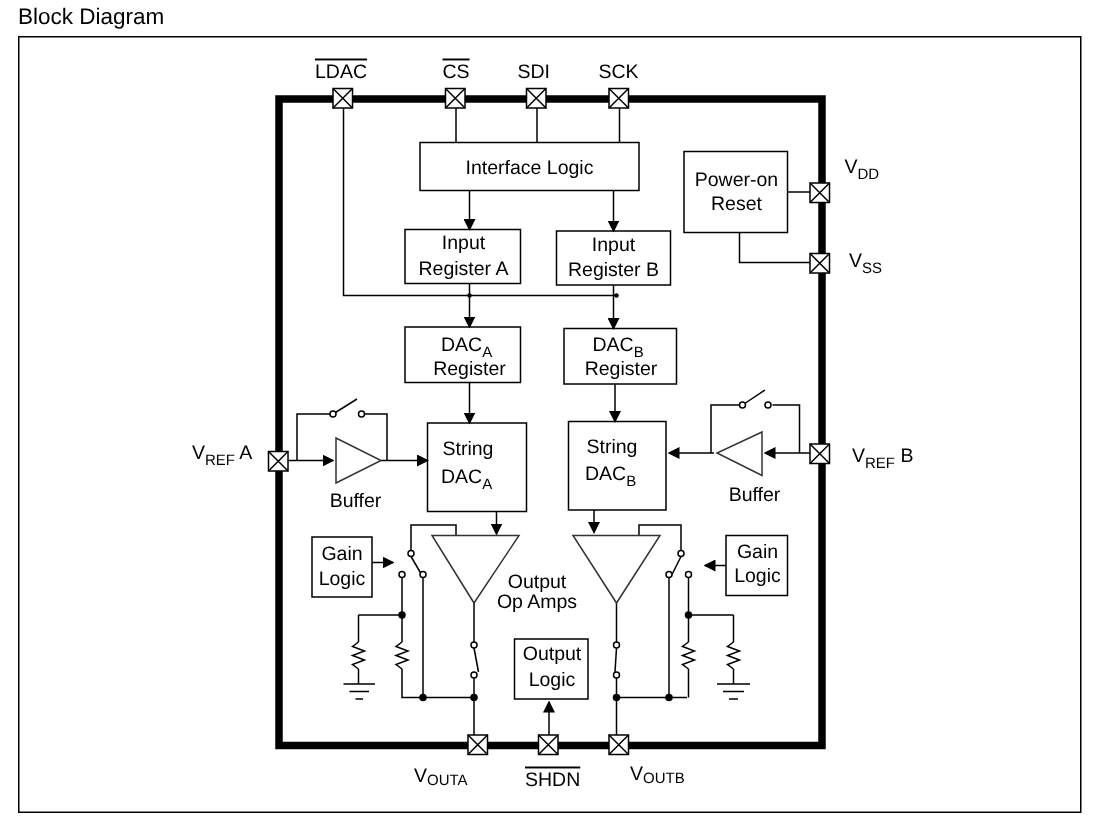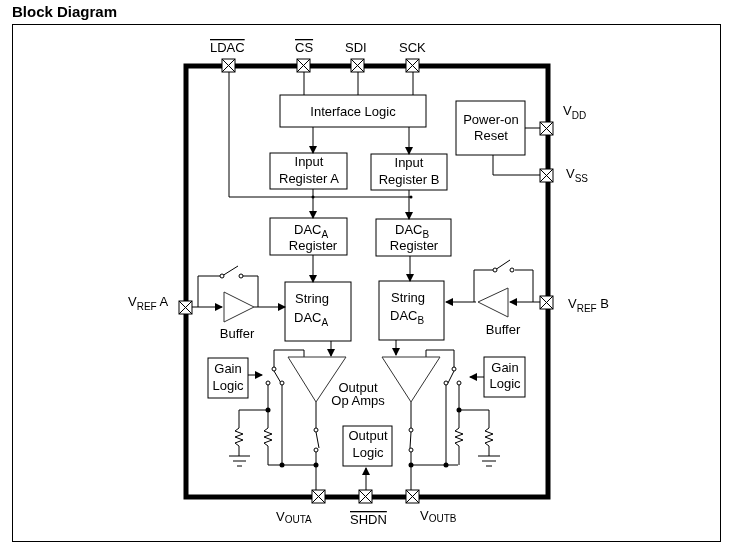--- a/index.html
+++ b/index.html
@@ -1,18 +1,18 @@
 <!DOCTYPE html>
 <html><head>
 <meta charset="utf-8">
 <style>
   html, body { margin: 0; padding: 0; background: #ffffff; }
   body { width: 731px; height: 550px; position: relative; overflow: hidden;
          font-family: "Liberation Sans", sans-serif; color: #000; }
-  #heading { position: absolute; left: 12px; top: 3px; font-weight: bold; font-size: 15px; }
+  #heading { position: absolute; left: 12px; top: 3px; font-weight: normal; font-size: 15px; }
   #frame { position: absolute; left: 12px; top: 24px; width: 709px; height: 518px;
            border: 1px solid #000; box-sizing: border-box; }
   svg { position: absolute; left: 0; top: 0; }
   svg text { font-family: "Liberation Sans", sans-serif; fill: #000; }
   .pinlbl { font-size: 13px; }
   .blk { font-size: 13px; }
   .sub { font-size: 10px; }
 </style>
 </head>
 <body>

